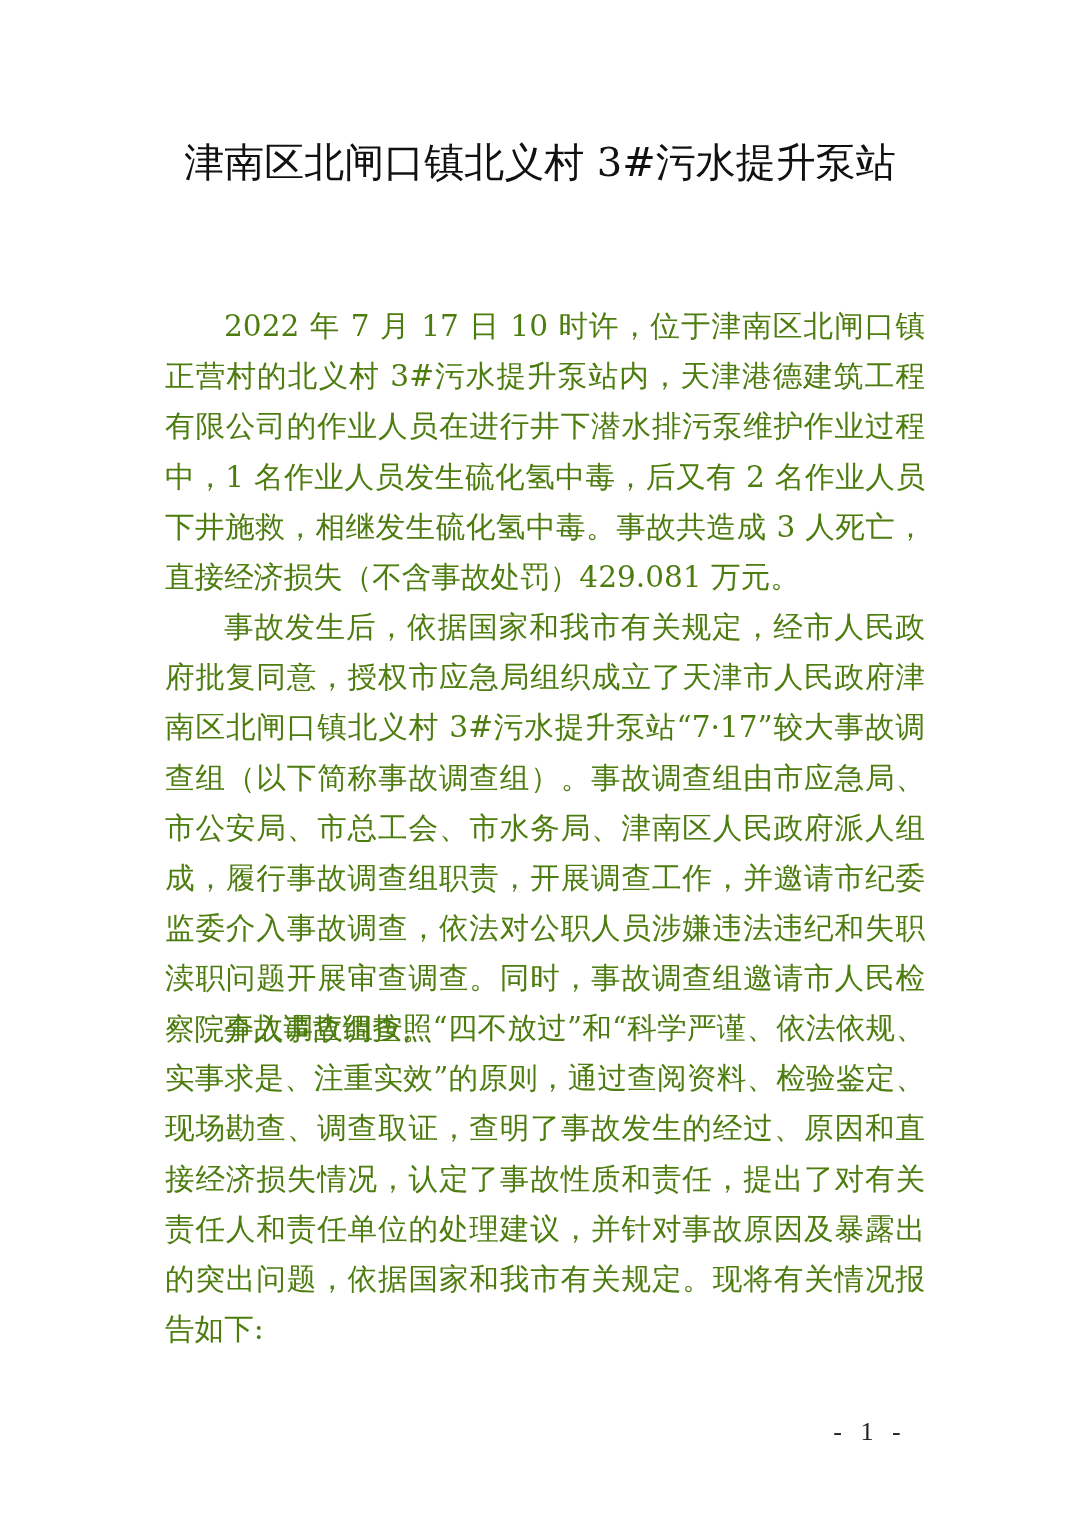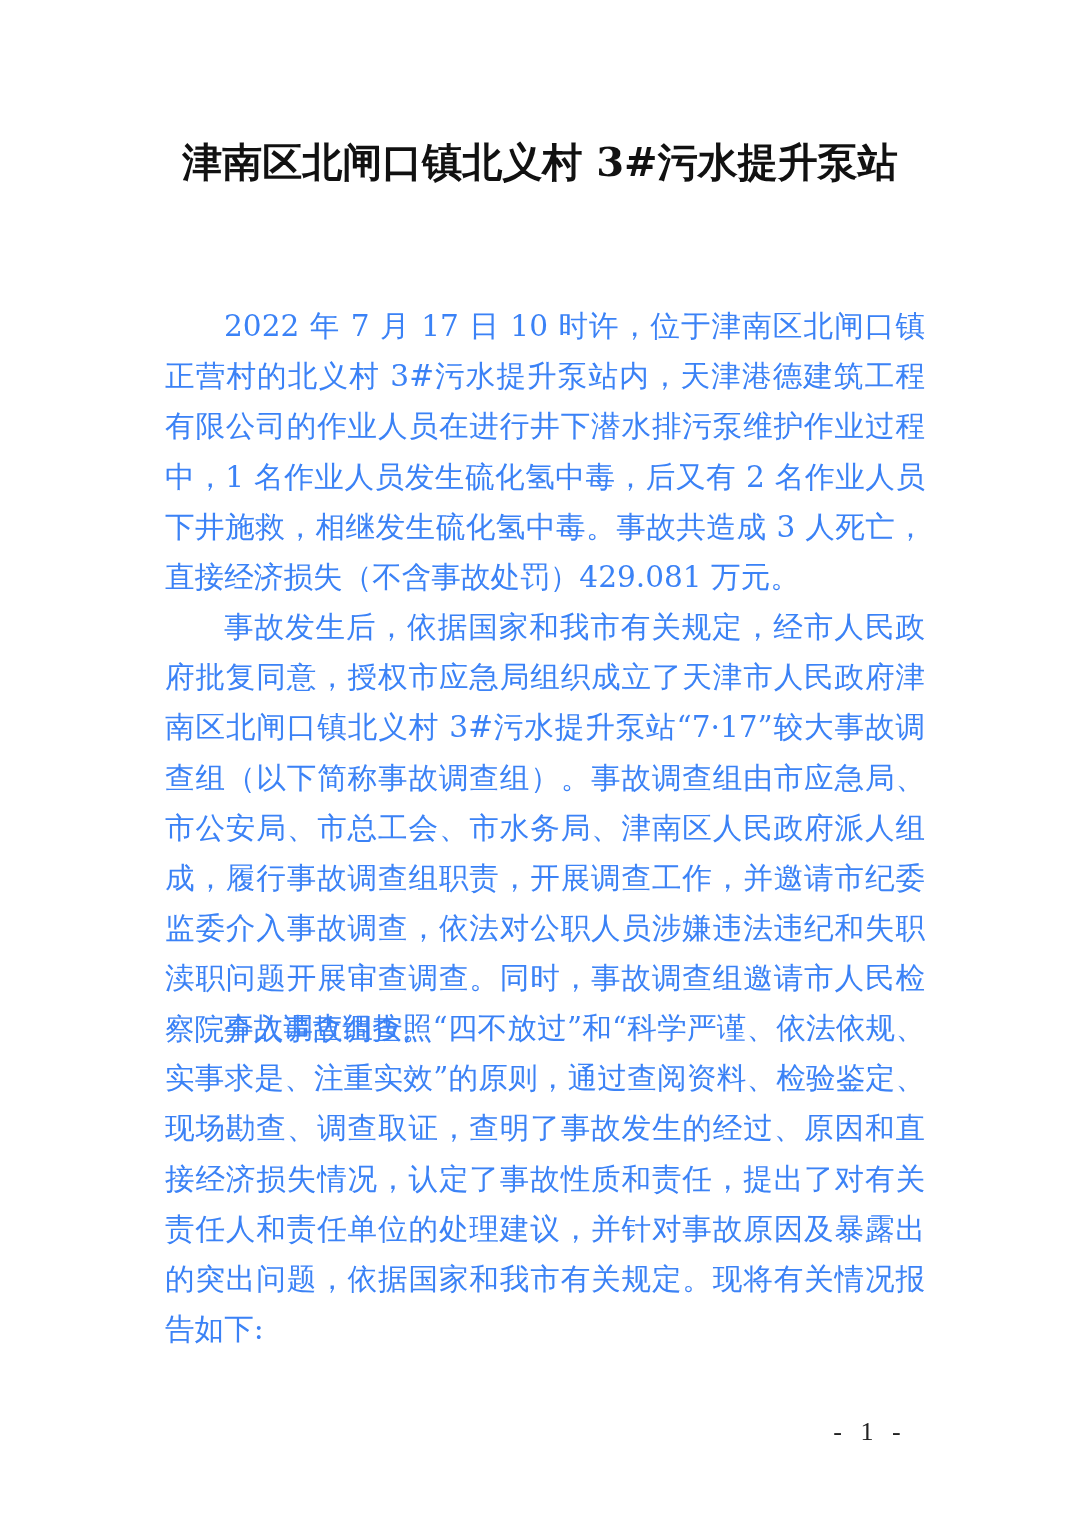--- a/index.html
+++ b/index.html
@@ -1,29 +1,29 @@
 <!DOCTYPE html>
 <html><head>
 <meta charset="utf-8">
 <style>
   html, body { margin: 0; padding: 0; background: #ffffff; }
   body { width: 1080px; height: 1527px; position: relative; overflow: hidden; color: #1a1a1a; }
   .page { position: absolute; left: 0; top: 0; width: 1080px; height: 1527px; background: #ffffff; }
   .title {
     position: absolute; left: 150px; width: 780px; text-align: center;
     font-family: "DejaVu Serif", "Liberation Serif", serif;
-    font-weight: bold; font-size: 40px; line-height: 56px; color: #111;
+    font-weight: normal; font-size: 40px; line-height: 56px; color: #111;
     letter-spacing: 0px;
   }
   .title.l1 { top: 134px; }
   .title.l2 { top: 190px; }
   .body {
     position: absolute; left: 165px; width: 760px;
     font-family: "DejaVu Serif", "Liberation Serif", serif;
-    font-size: 29.6px; line-height: 50.2px; color: #3b82f6;
+    font-size: 29.6px; line-height: 50.2px; color: #4d7c0f;
     text-align: justify; text-align-last: left;
   }
   .para { margin: 0; text-indent: 59px; }
   .p1 { top: 301px; }
   .p2 { top: 602px; }
   .p3 { top: 1003px; }
   .page-num {
     position: absolute; left: 830px; top: 1417px; width: 80px; text-align: center;
     font-family: "Liberation Serif", "DejaVu Serif", serif;
     font-size: 26px; color: #222; letter-spacing: 6px;

